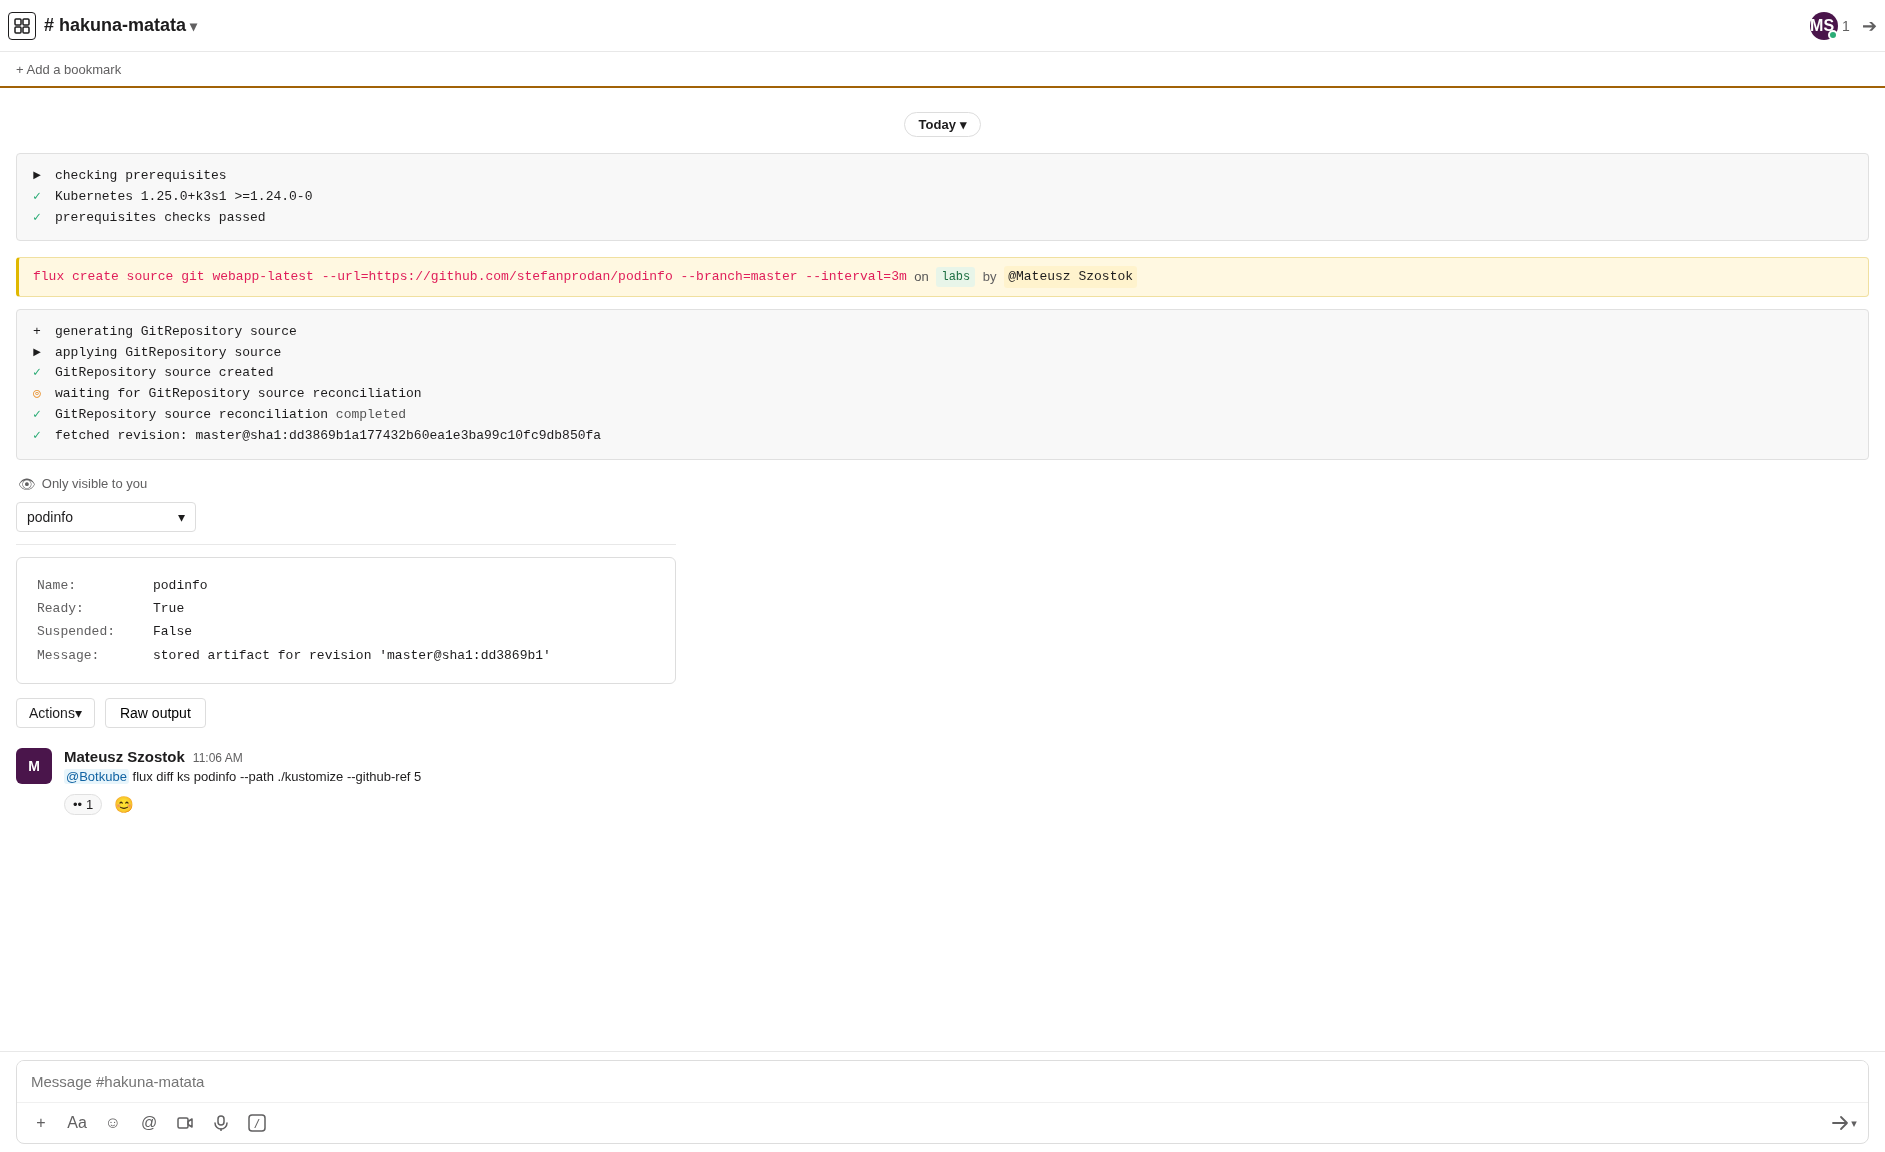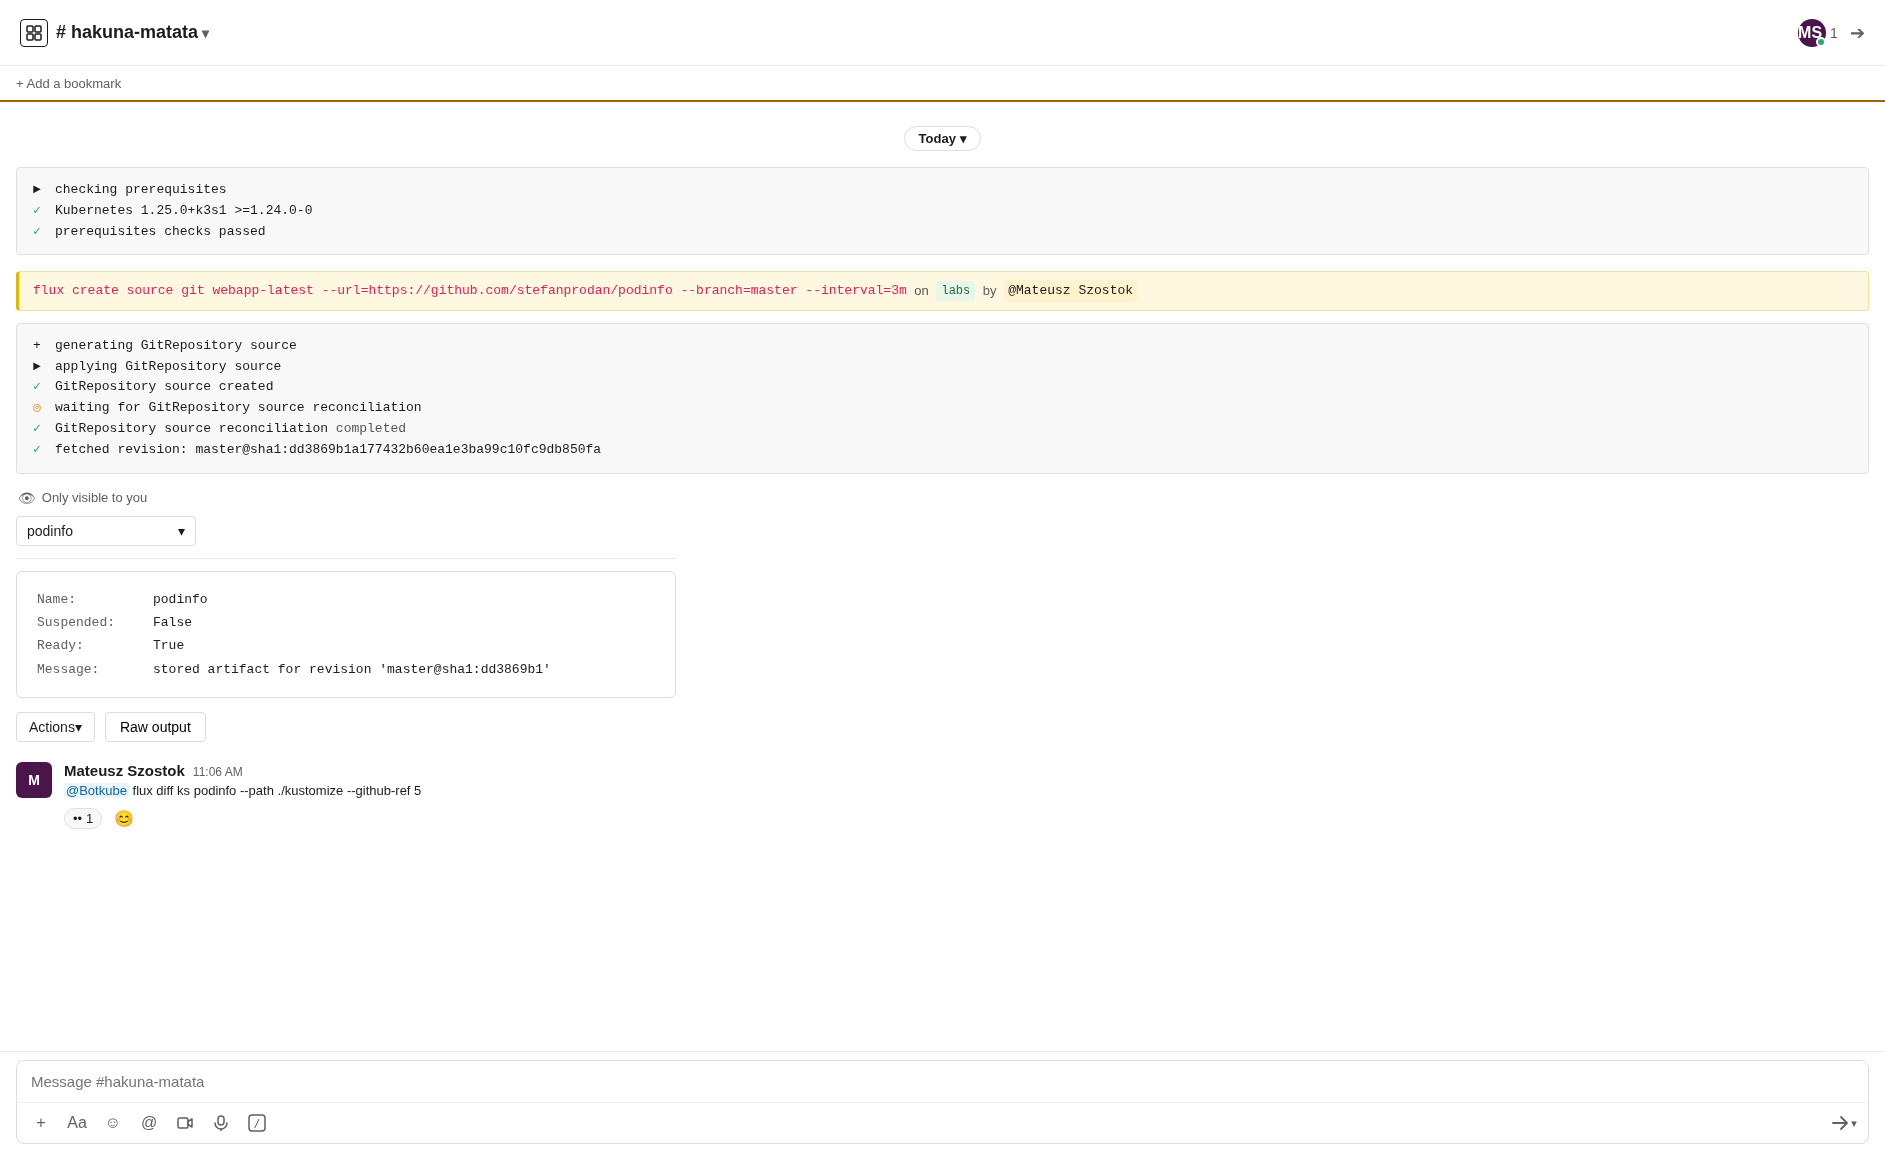--- a/index.html
+++ b/index.html
@@ -13,22 +13,22 @@
       overflow: hidden;
       display: flex;
       flex-direction: column;
     }
 
     
     .header {
       display: flex;
       align-items: center;
       justify-content: space-between;
-      padding: 0 20px;
-      height: 66px;
+      padding: 0 8px;
+      height: 52px;
       background: #fff;
       border-bottom: 1px solid #e8e8e8;
       flex-shrink: 0;
     }
     .header-left {
       display: flex;
       align-items: center;
       gap: 8px;
     }
     .channel-icon {
@@ -527,26 +527,26 @@
     </div>
 
     <hr class="separator">
 
     <div class="info-card">
       <div class="info-row">
         <span class="info-label">Name:</span>
         <span class="info-value">podinfo</span>
       </div>
       <div class="info-row">
+        <span class="info-label">Ready:</span>
+        <span class="info-value">True</span>
+      </div>
+      <div class="info-row">
         <span class="info-label">Suspended:</span>
         <span class="info-value">False</span>
-      </div>
-      <div class="info-row">
-        <span class="info-label">Ready:</span>
-        <span class="info-value">True</span>
       </div>
       <div class="info-row">
         <span class="info-label">Message:</span>
         <span class="info-value">stored artifact for revision 'master@sha1:dd3869b1'</span>
       </div>
     </div>
 
     <div class="action-buttons">
       <div class="btn-actions">
         <span>Actions</span>

